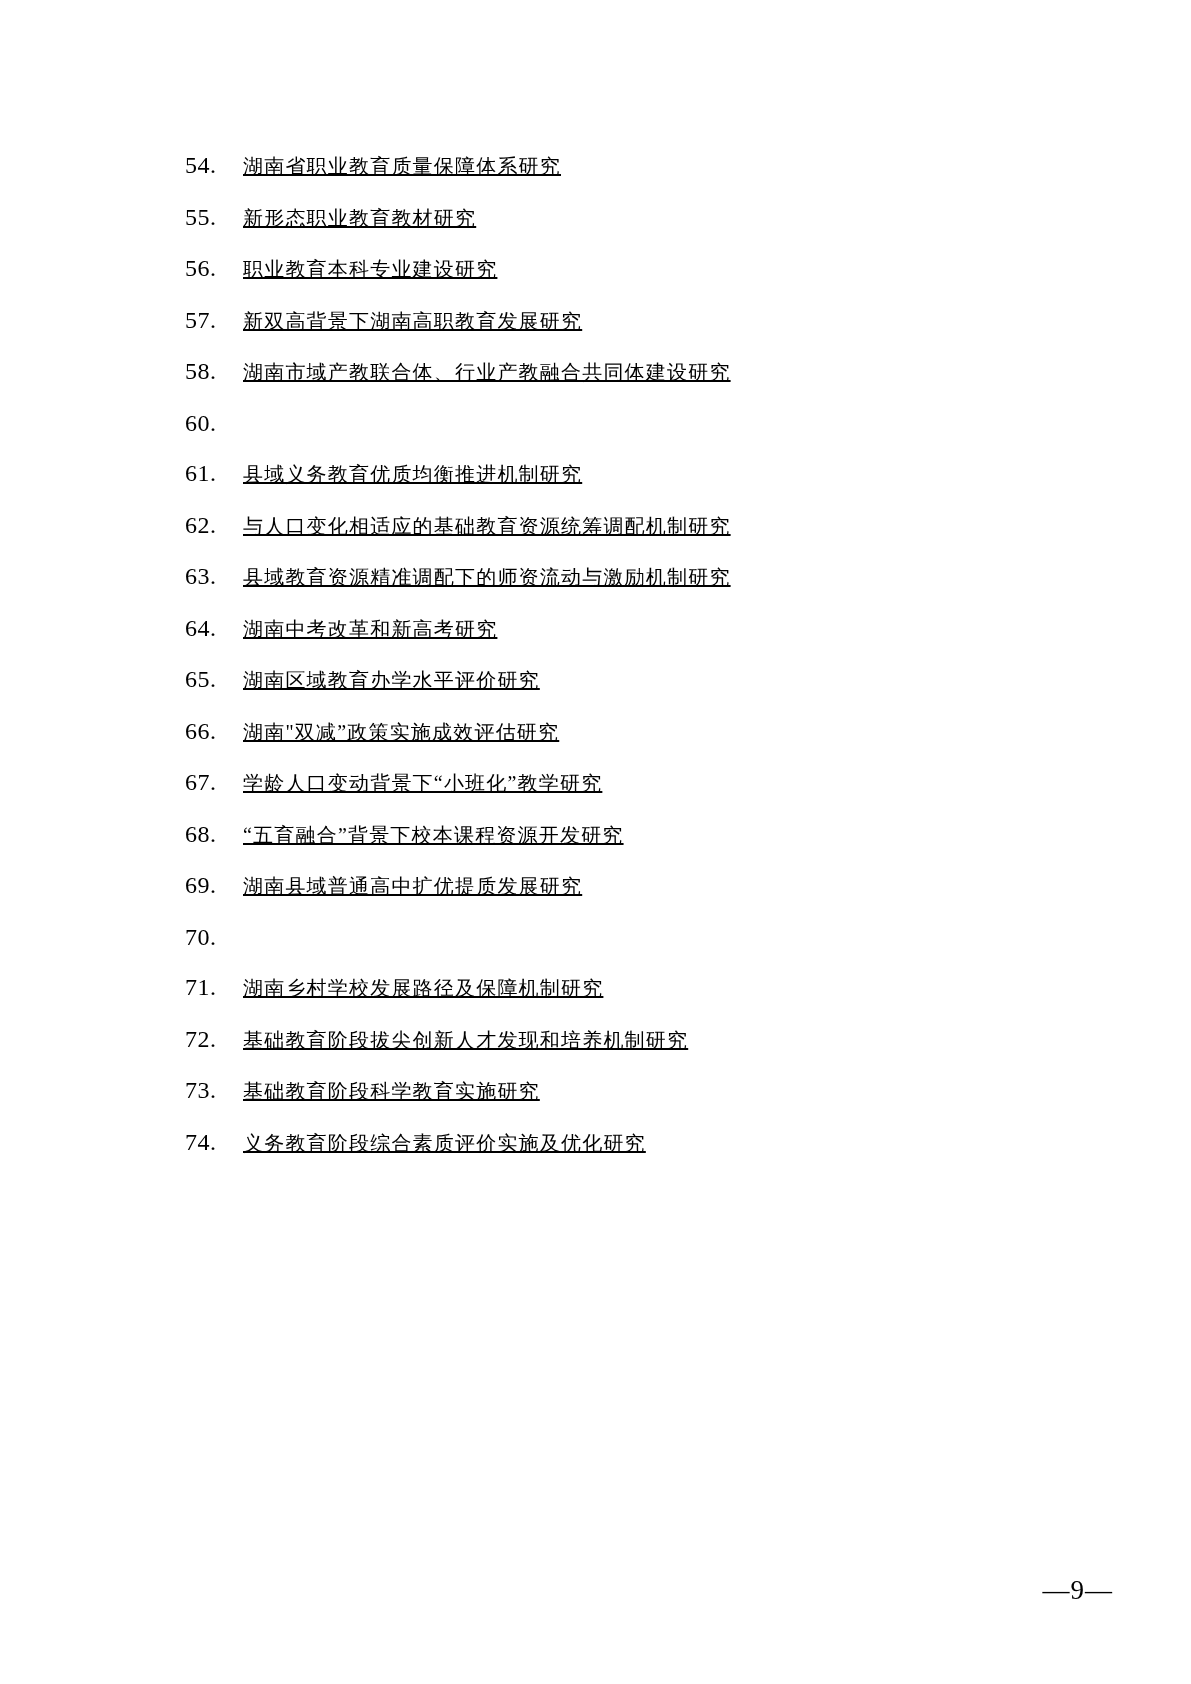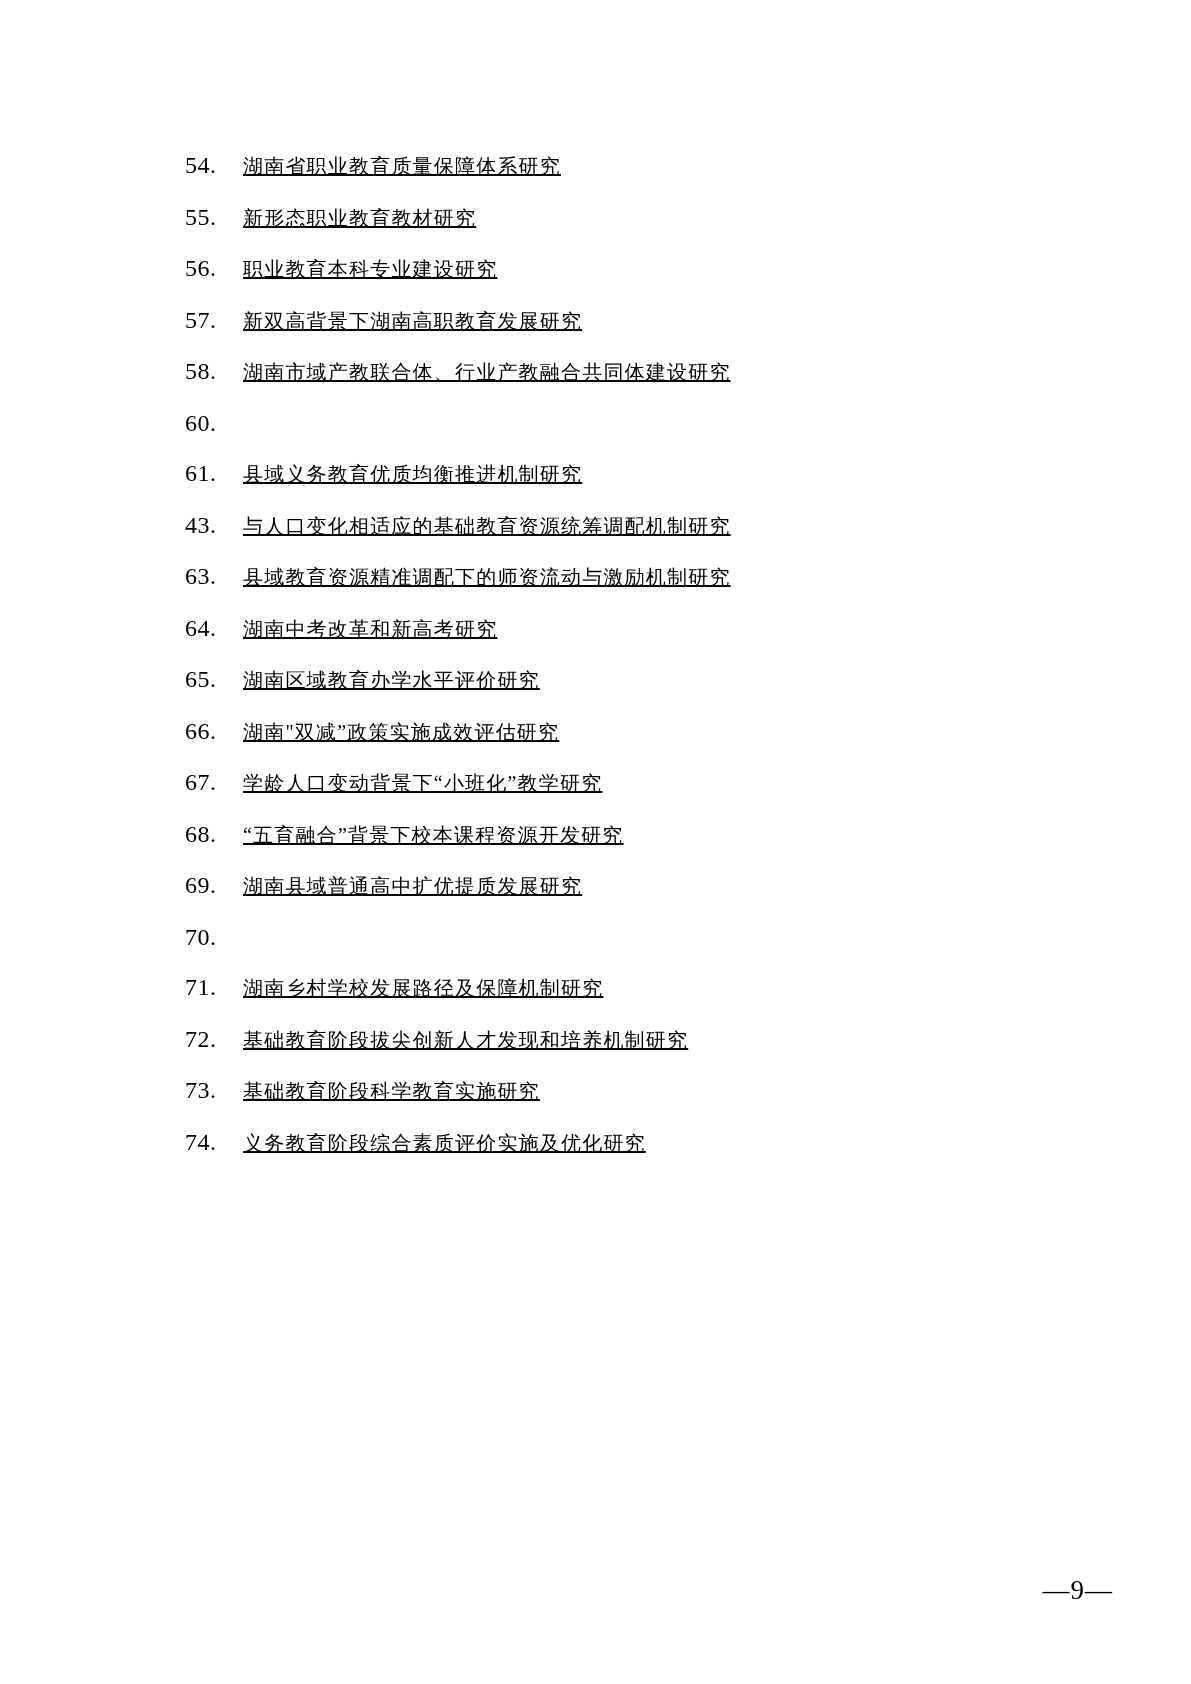--- a/index.html
+++ b/index.html
@@ -84,21 +84,21 @@
     <div class="item">
       <span class="num">60.</span>
     </div>
 
     <div class="item">
       <span class="num">61.</span>
       <span class="txt">县域义务教育优质均衡推进机制研究</span>
     </div>
 
     <div class="item">
-      <span class="num">43.</span>
+      <span class="num">62.</span>
       <span class="txt">与人口变化相适应的基础教育资源统筹调配机制研究</span>
     </div>
 
     <div class="item">
       <span class="num">63.</span>
       <span class="txt">县域教育资源精准调配下的师资流动与激励机制研究</span>
     </div>
 
     <div class="item">
       <span class="num">64.</span>

